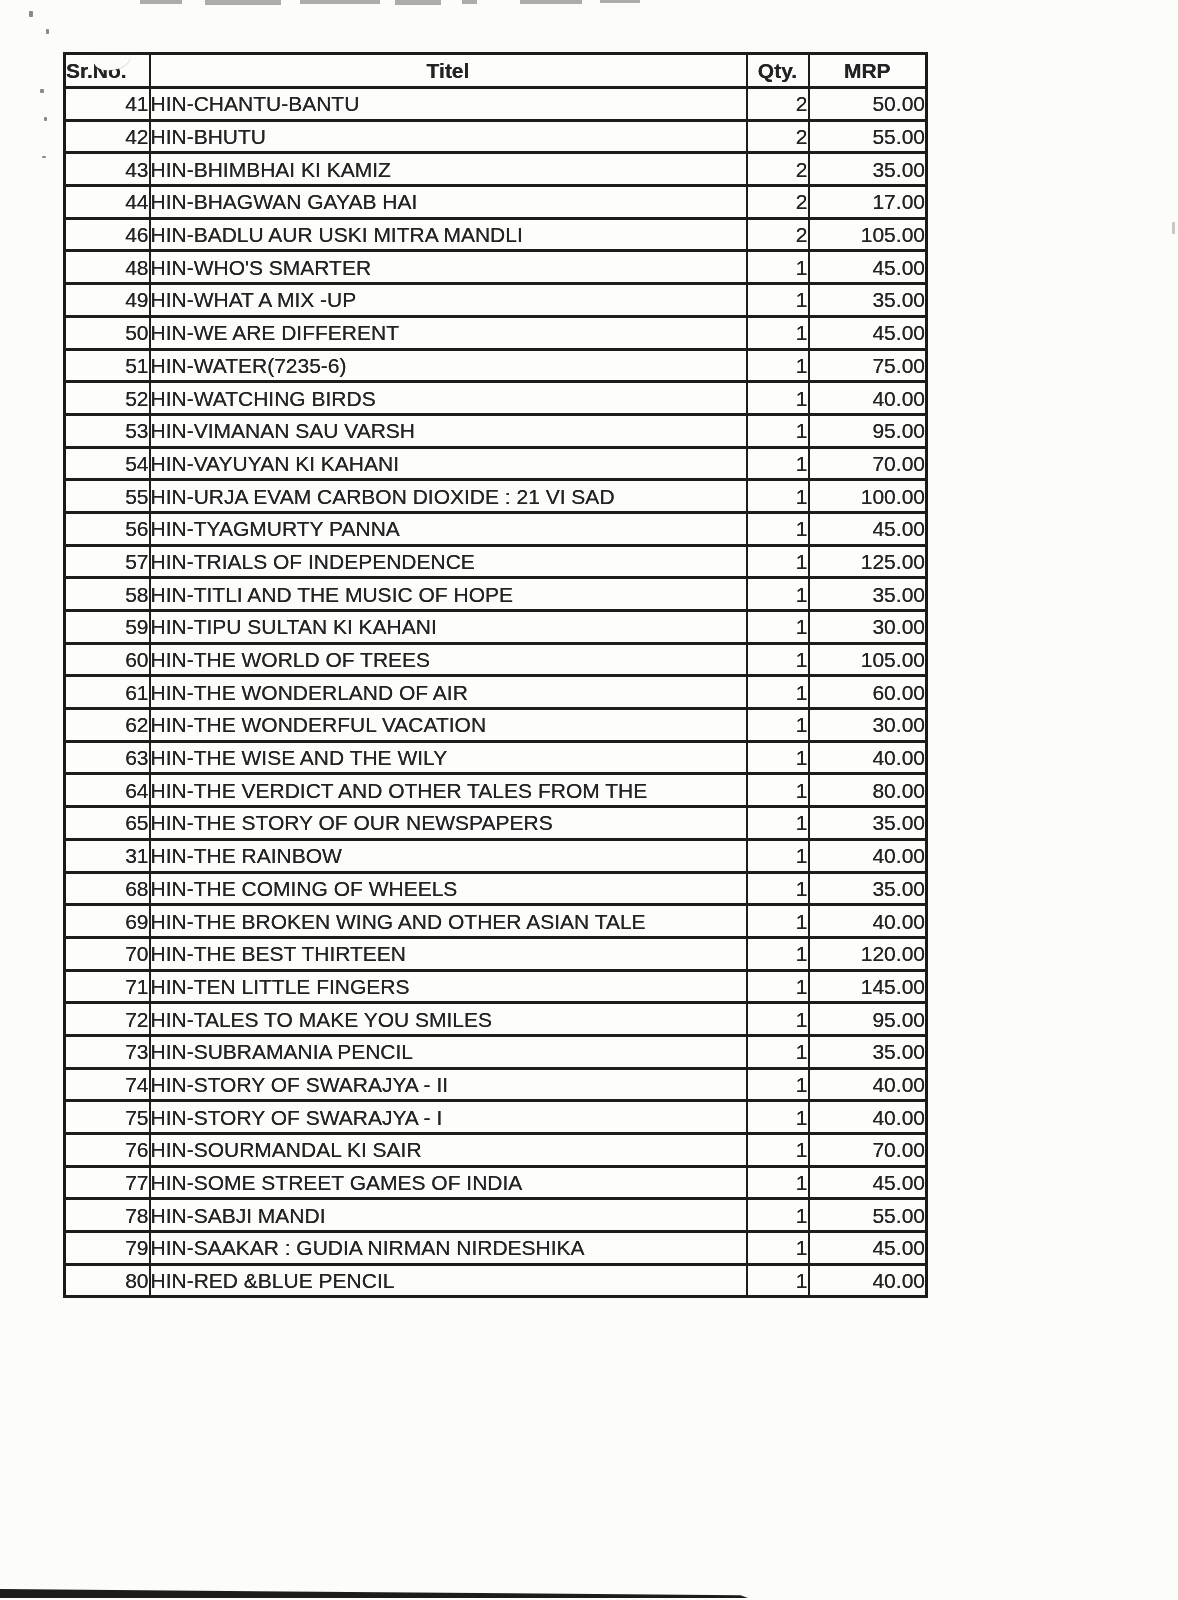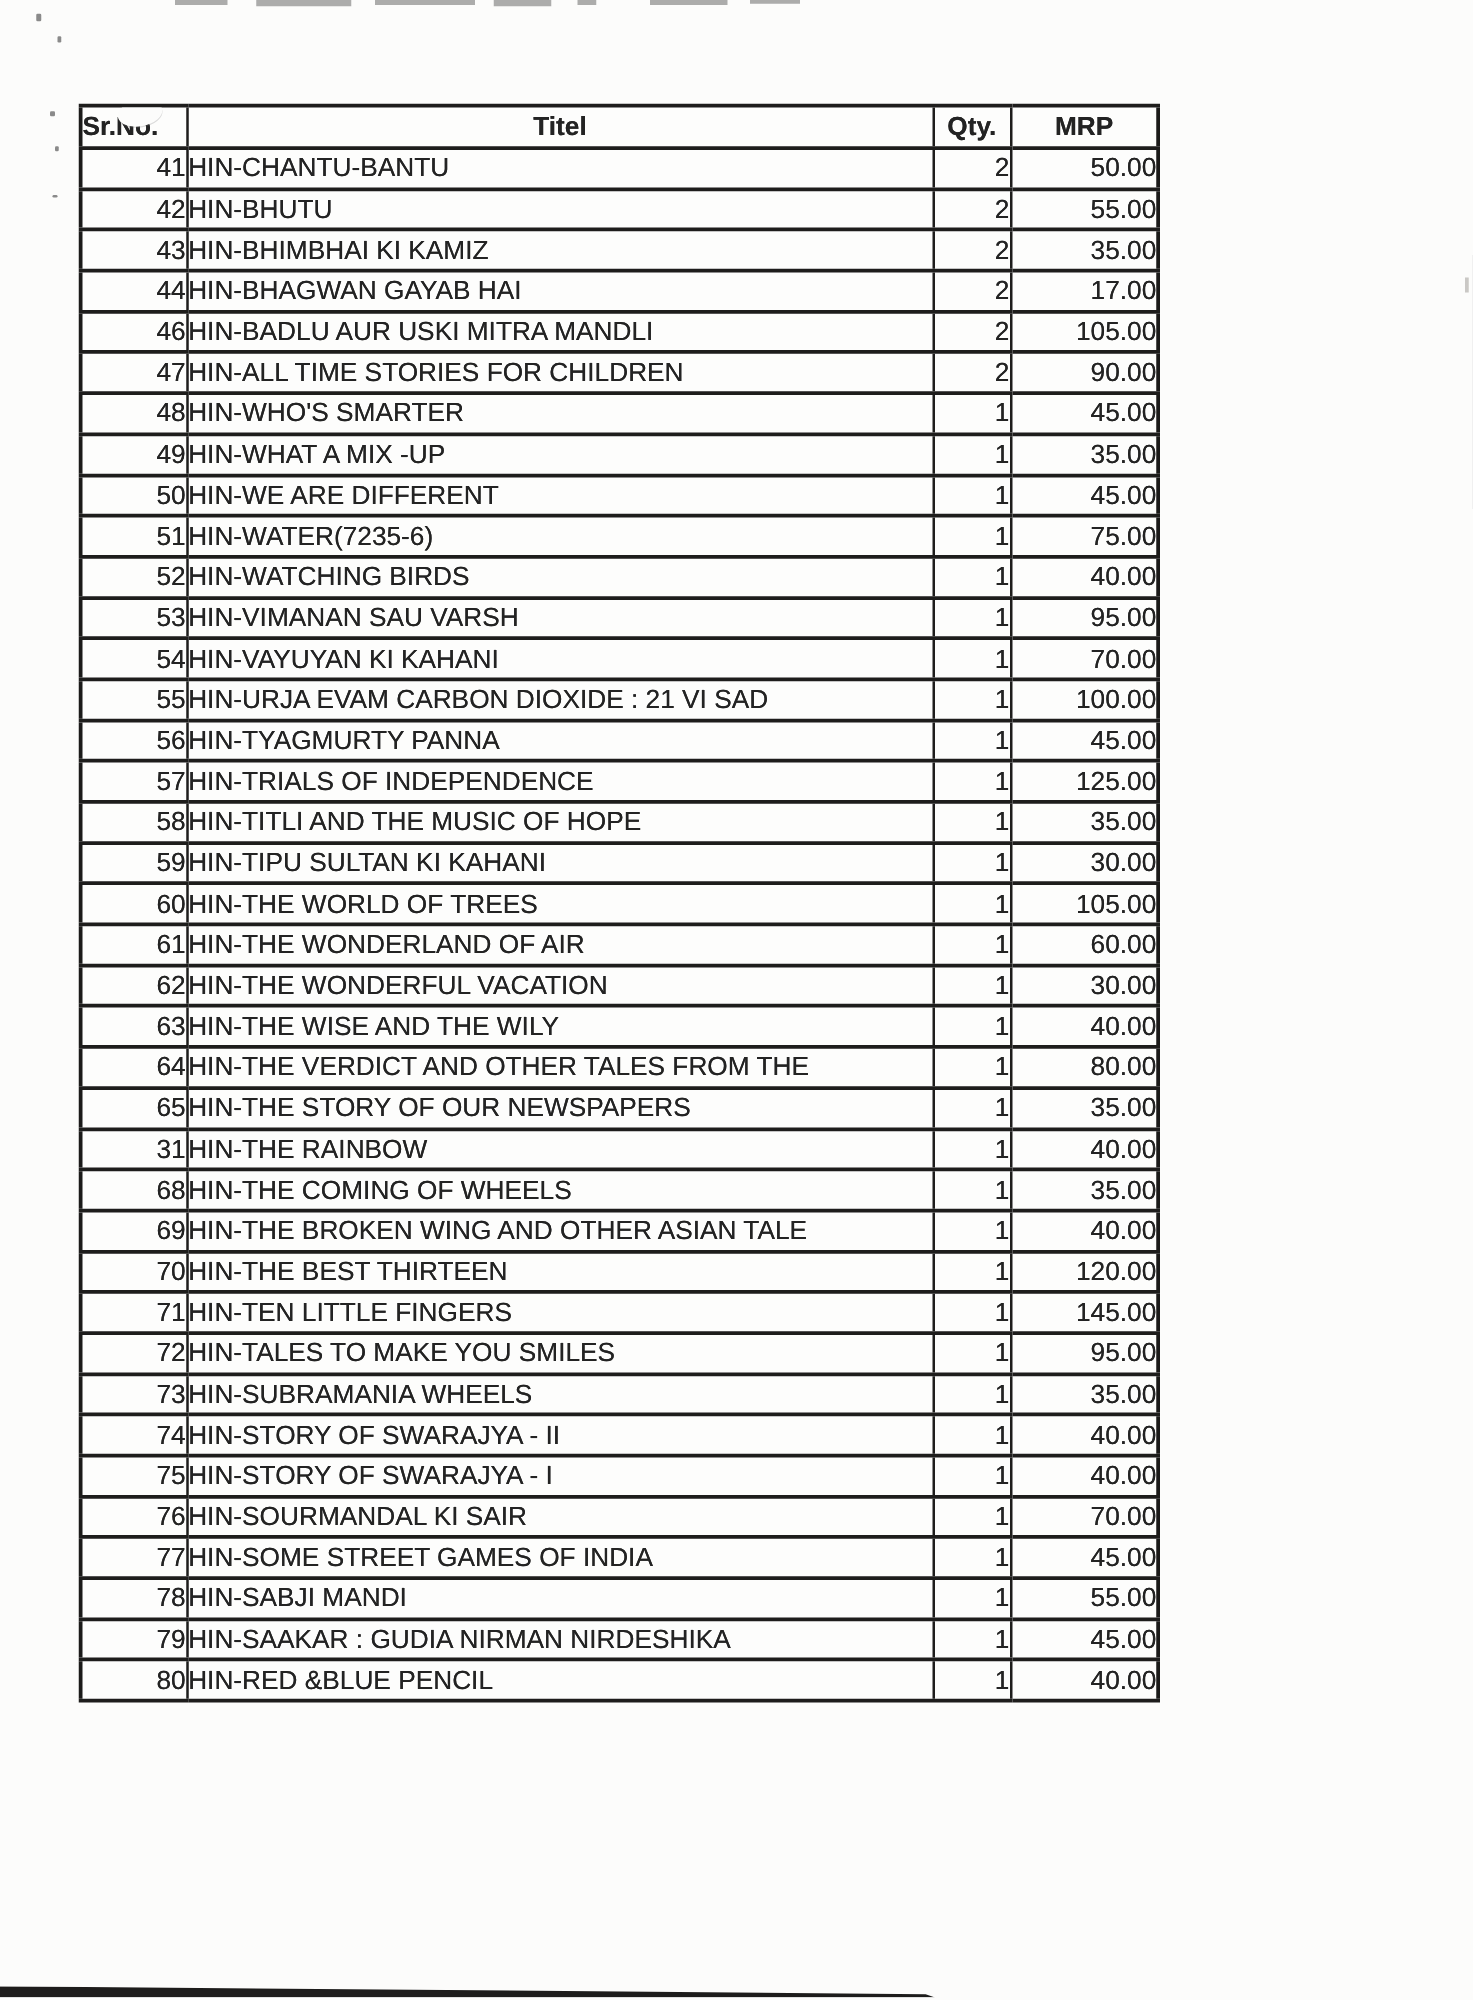--- a/index.html
+++ b/index.html
@@ -8,21 +8,21 @@
     width:1178px;height:1600px;
     margin:0 auto;
     background:#fcfcfb;
     overflow:hidden;
     font-family:"Liberation Sans", sans-serif;
     color:#232323;
   }
   
   table.booklist{
     position:absolute;
-    left:63px;top:83px;
+    left:63px;top:52px;
     width:862px;
     table-layout:fixed;
     border-collapse:collapse;
     background:#fdfdfc;
   }
   table.booklist col.c-sr{width:85px;}
   table.booklist col.c-title{width:597px;}
   table.booklist col.c-qty{width:62px;}
   table.booklist col.c-mrp{width:118px;}
   table.booklist th, table.booklist td{
@@ -136,26 +136,20 @@
           <td class="cell-qty">2</td>
           <td class="cell-mrp">17.00</td>
         </tr>
         <tr>
           <td class="cell-sr">46</td>
           <td class="cell-title">HIN-BADLU AUR USKI MITRA MANDLI</td>
           <td class="cell-qty">2</td>
           <td class="cell-mrp">105.00</td>
         </tr>
         <tr>
-          <td class="cell-sr">47</td>
-          <td class="cell-title">HIN-ALL TIME STORIES FOR CHILDREN</td>
-          <td class="cell-qty">2</td>
-          <td class="cell-mrp">90.00</td>
-        </tr>
-        <tr>
           <td class="cell-sr">48</td>
           <td class="cell-title">HIN-WHO'S SMARTER</td>
           <td class="cell-qty">1</td>
           <td class="cell-mrp">45.00</td>
         </tr>
         <tr>
           <td class="cell-sr">49</td>
           <td class="cell-title">HIN-WHAT A MIX -UP</td>
           <td class="cell-qty">1</td>
           <td class="cell-mrp">35.00</td>
@@ -287,21 +281,21 @@
           <td class="cell-mrp">145.00</td>
         </tr>
         <tr>
           <td class="cell-sr">72</td>
           <td class="cell-title">HIN-TALES TO MAKE YOU SMILES</td>
           <td class="cell-qty">1</td>
           <td class="cell-mrp">95.00</td>
         </tr>
         <tr>
           <td class="cell-sr">73</td>
-          <td class="cell-title">HIN-SUBRAMANIA WHEELS</td>
+          <td class="cell-title">HIN-SUBRAMANIA PENCIL</td>
           <td class="cell-qty">1</td>
           <td class="cell-mrp">35.00</td>
         </tr>
         <tr>
           <td class="cell-sr">74</td>
           <td class="cell-title">HIN-STORY OF SWARAJYA - II</td>
           <td class="cell-qty">1</td>
           <td class="cell-mrp">40.00</td>
         </tr>
         <tr>

